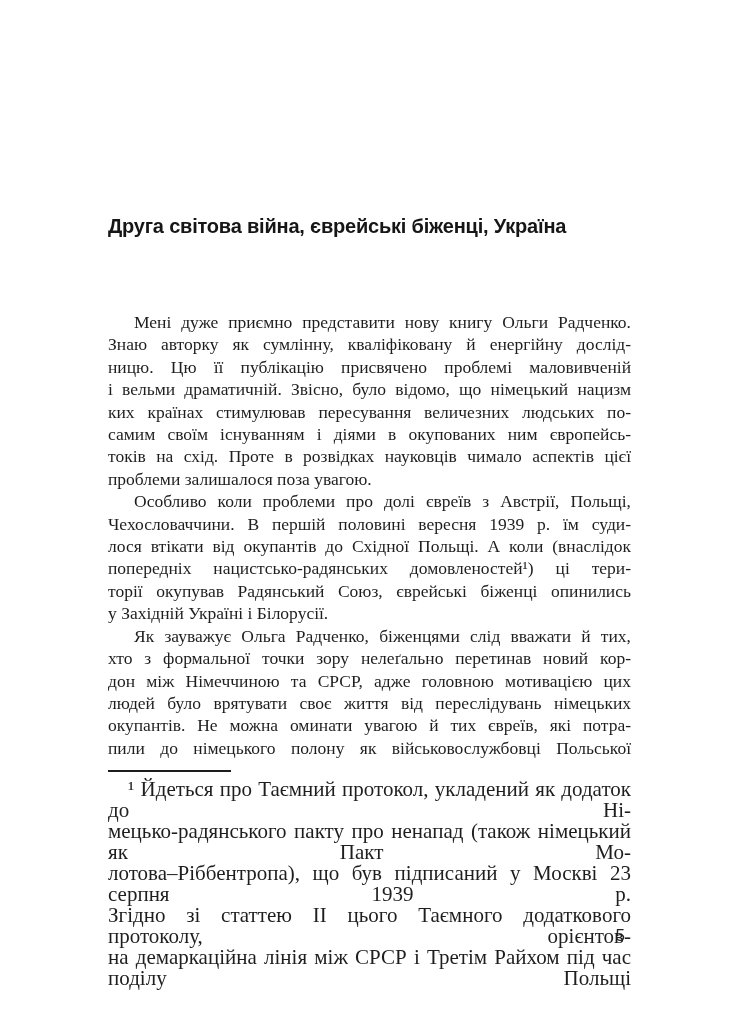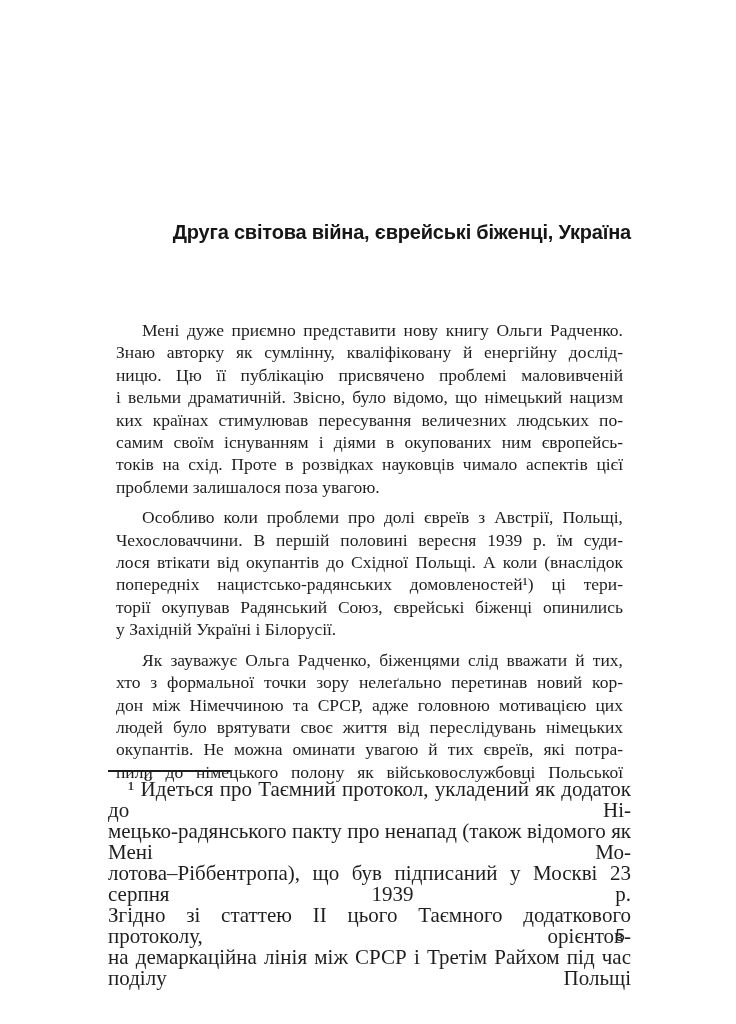--- a/index.html
+++ b/index.html
@@ -10,43 +10,43 @@
   .page {
     position: relative;
     width: 736px;
     height: 1024px;
     background: #ffffff;
     overflow: hidden;
     color: #1e1e1e;
   }
   .heading {
     position: absolute;
-    top: 220px;
+    top: 214px;
     left: 108px;
     width: 523px;
     margin: 0;
-    text-align: right;
+    text-align: left;
     font-family: "Liberation Sans", sans-serif;
     font-weight: bold;
     font-size: 20px;
     line-height: 1.25;
     letter-spacing: -0.2px;
     color: #161616;
   }
   .body-text {
     position: absolute;
     top: 311px;
     left: 108px;
     width: 523px;
     font-family: "Liberation Serif", serif;
     font-size: 17.5px;
     line-height: 22.4px;
     color: #1e1e1e;
   }
-  .para { margin: 8px; }
+  .para { margin: 0; }
   .line {
     text-align: justify;
     text-align-last: justify;
     white-space: normal;
   }
   .line.last { text-align-last: left; }
   .line.indent { text-indent: 26px; }
   .footnote-rule {
     position: absolute;
     top: 770px;
@@ -107,19 +107,19 @@
         <div class="line"><span>хто з формальної точки зору нелеґально перетинав новий кор-</span></div>
         <div class="line"><span>дон між Німеччиною та СРСР, адже головною мотивацією цих</span></div>
         <div class="line"><span>людей було врятувати своє життя від переслідувань німецьких</span></div>
         <div class="line"><span>окупантів. Не можна оминати увагою й тих євреїв, які потра-</span></div>
         <div class="line"><span>пили до німецького полону як військовослужбовці Польської</span></div>
       </div>
     </div>
   <div class="footnote-rule"></div>
   <div class="footnote">
       <div class="line indent"><span>¹ Йдеться про Таємний протокол, укладений як додаток до Ні-</span></div>
-      <div class="line"><span>мецько-радянського пакту про ненапад (також відомого як Мені Мо-</span></div>
+      <div class="line"><span>мецько-радянського пакту про ненапад (також німецький як Пакт Мо-</span></div>
       <div class="line"><span>лотова–Ріббентропа), що був підписаний у Москві 23 серпня 1939 р.</span></div>
       <div class="line"><span>Згідно зі статтею II цього Таємного додаткового протоколу, орієнтов-</span></div>
       <div class="line"><span>на демаркаційна лінія між СРСР і Третім Райхом під час поділу Польщі</span></div>
     </div>
   <div class="folio">5</div>
 </div>
 
 </body></html>

